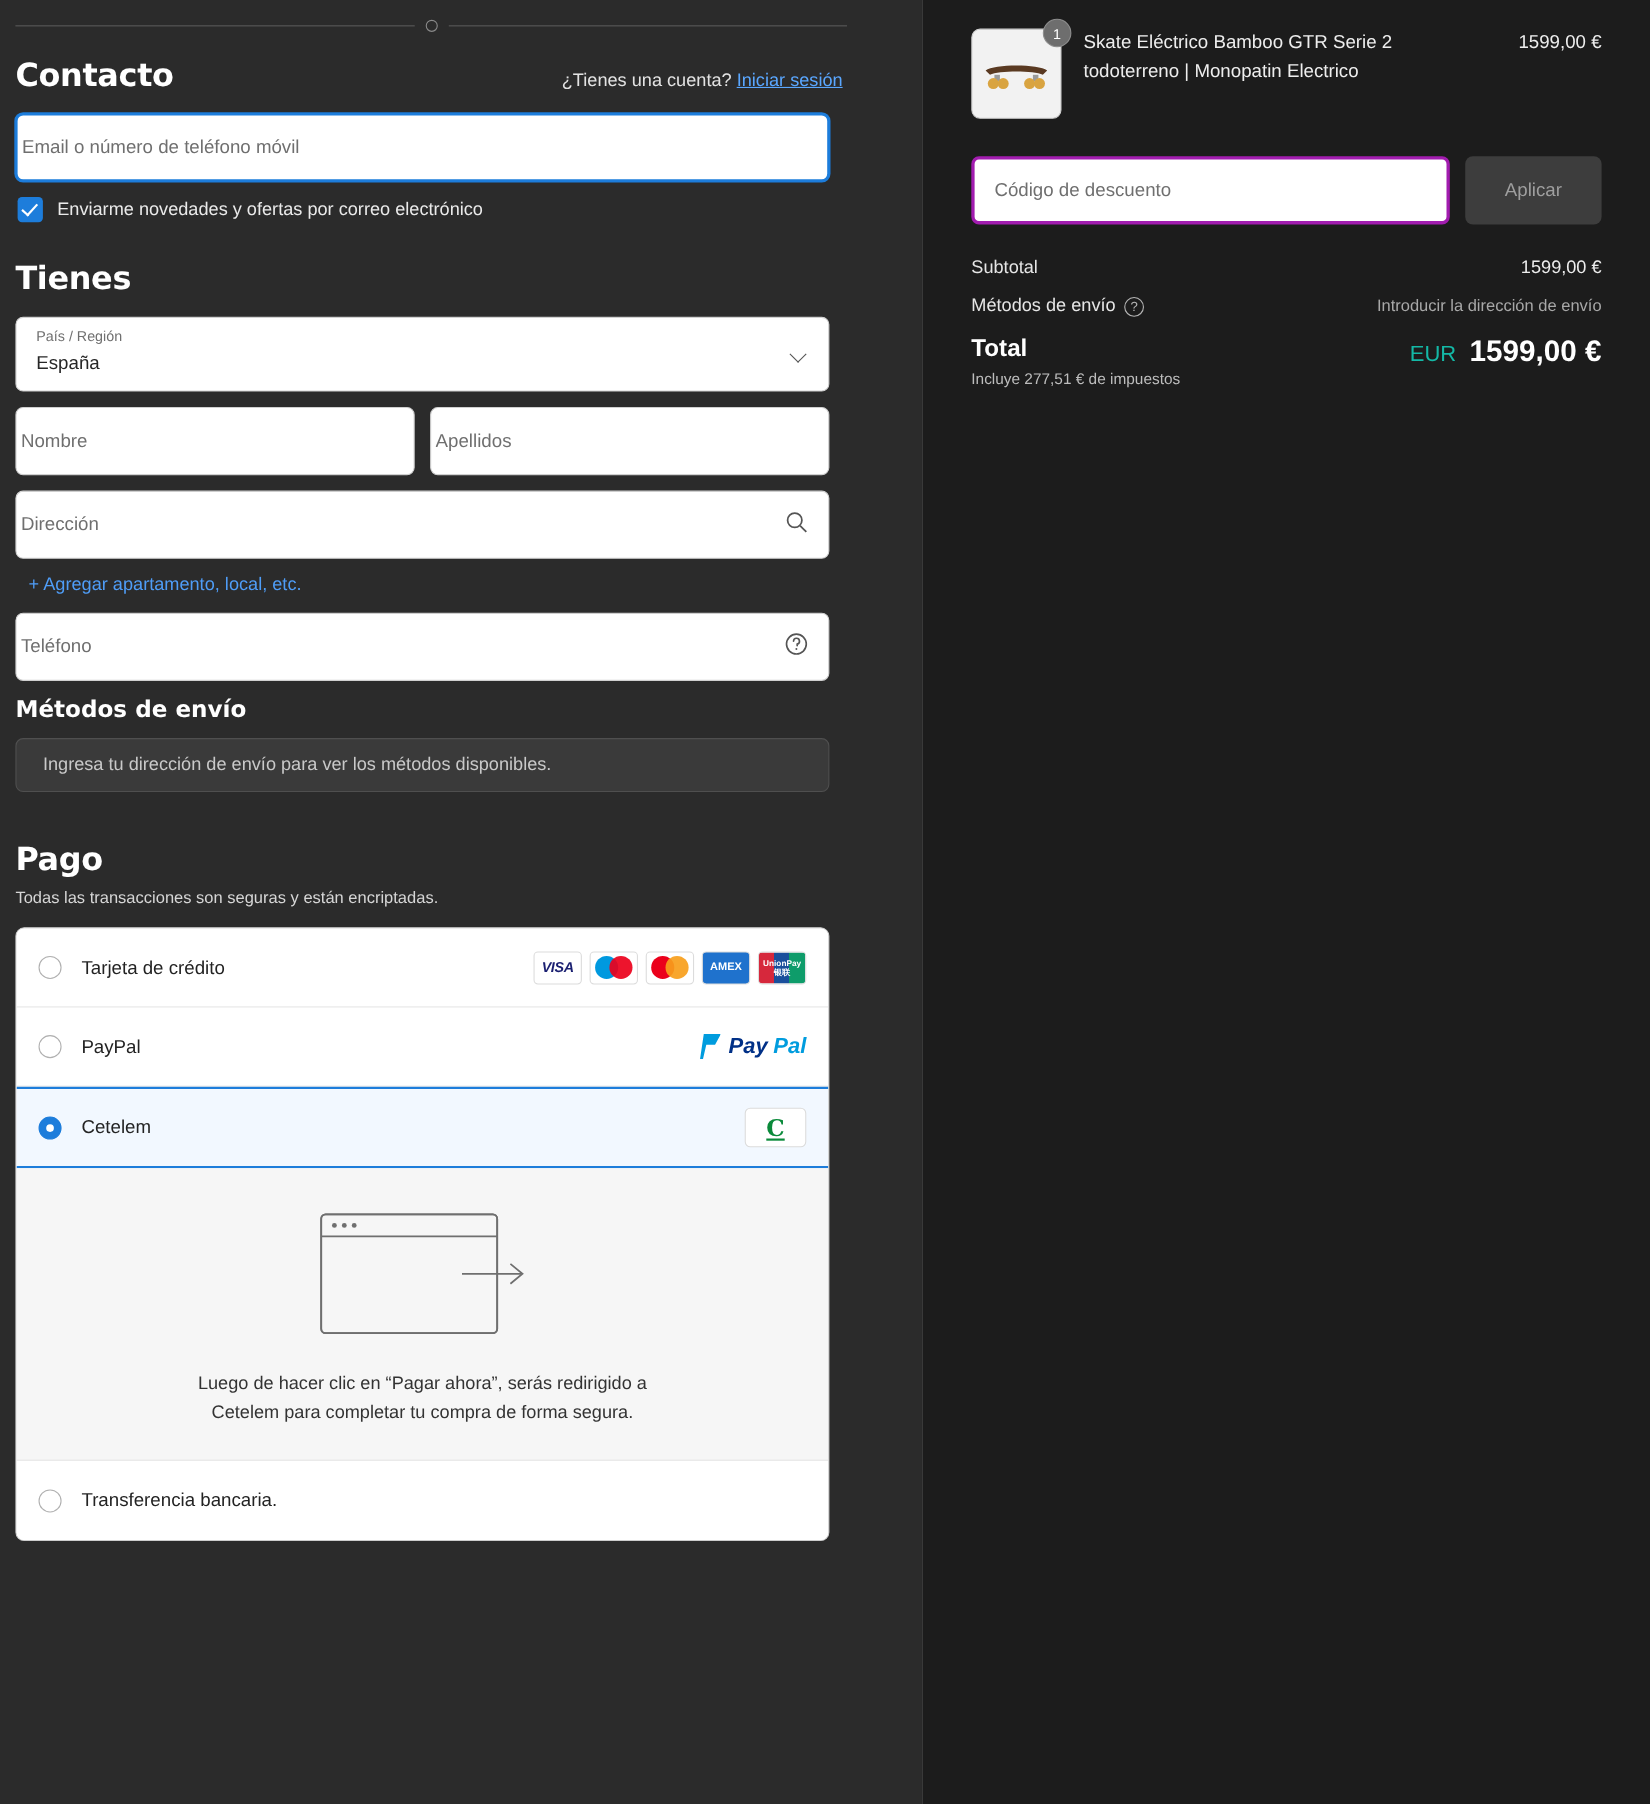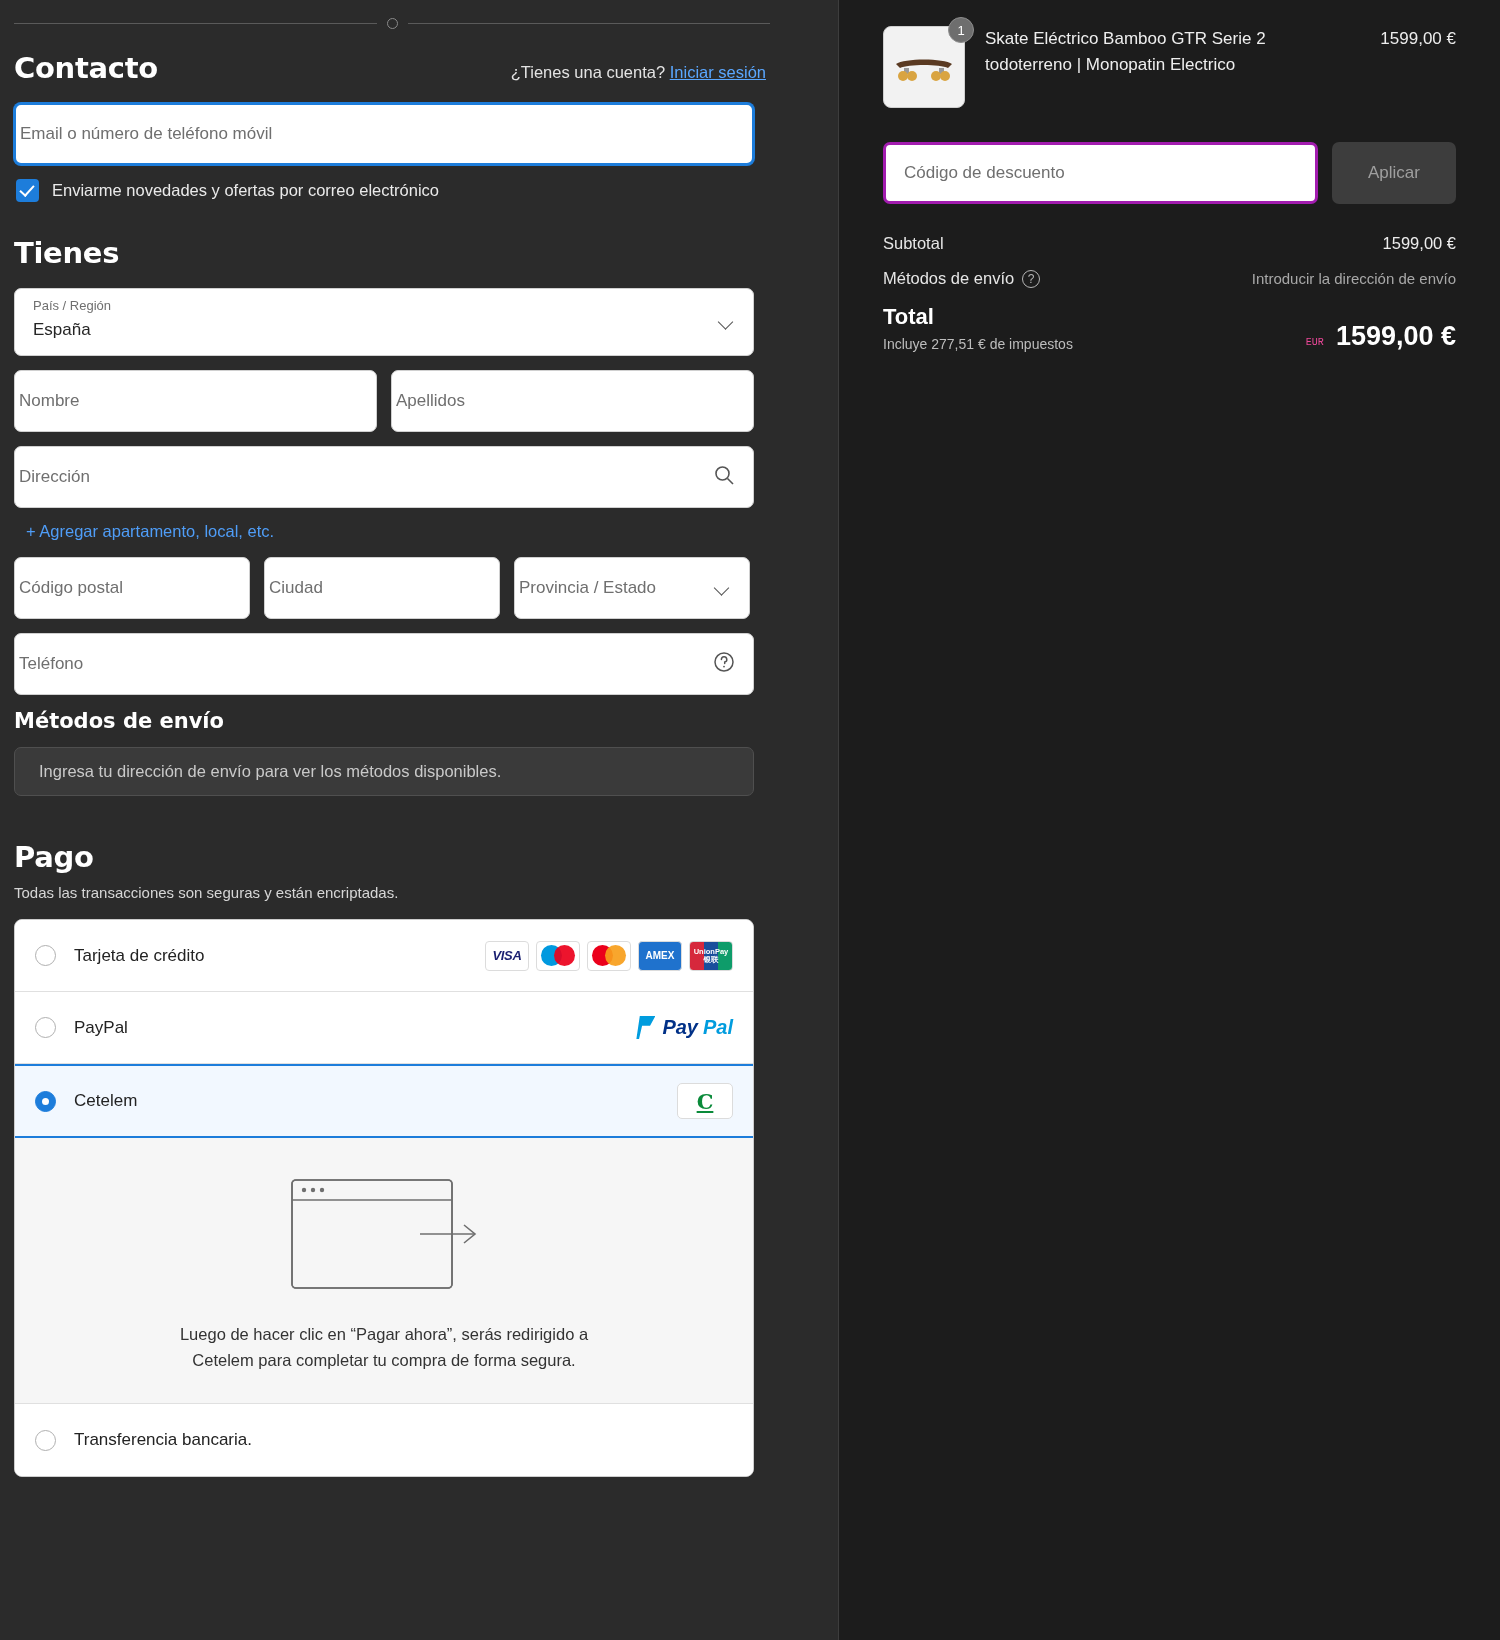--- a/index.html
+++ b/index.html
@@ -425,40 +425,40 @@
     border: 1.4px solid #b5b5b5;
     border-radius: 50%;
     color: #b5b5b5;
     font-size: 12px;
     display: inline-flex;
     align-items: center; justify-content: center;
     line-height: 1;
   }
   .total-row {
     display: flex;
-    align-items: flex-end;
+    align-items: flex-start;
     justify-content: space-between;
     margin-top: 14px;
   }
   .total-label {
     font-size: 22px;
     color: #ffffff;
     font-weight: bold;
   }
   .total-note {
     font-size: 14px;
     color: #bdbdbd;
     margin-top: 6px;
   }
   .total-amt {
     display: flex;
     align-items: baseline;
     gap: 12px;
   }
-  .total-cur { font-size: 10px; color: #ec4899; font-family: Liberation Mono, monospace; }
+  .total-cur { font-size: 20px; color: #14b8a6; }
   .total-num { font-size: 27px; color: #ffffff; font-weight: bold; }
 </style>
 </head>
 <body>
 
 <div class="page">
 
   <div class="left-col">
     <div class="left-inner">
 
@@ -507,32 +507,20 @@
         <span class="right-icon">
           <svg width="22" height="22" viewBox="0 0 22 22" fill="none" stroke="#555" stroke-width="1.6">
             <circle cx="9.5" cy="9.5" r="6.5"></circle>
               <line x1="14.5" y1="14.5" x2="20" y2="20"></line>
           </svg>
         </span>
       </div>
 
       <div class="add-apt">+  Agregar apartamento, local, etc.</div>
 
-      <div class="row-3">
-        <div class="field f-cp">
-          <input type="text" placeholder="Código postal" style="">
-        </div>
-        <div class="field f-ciudad">
-          <input type="text" placeholder="Ciudad" style="">
-        </div>
-        <div class="field f-prov">
-          <input type="text" readonly="" placeholder="Provincia / Estado" style="">
-          <span class="chevron"></span>
-        </div>
-      </div>
 
       <div class="field">
         <input type="text" placeholder="Teléfono" style="">
         <span class="right-icon">
           <svg width="22" height="22" viewBox="0 0 22 22" fill="none" stroke="#555" stroke-width="1.5">
             <circle cx="11" cy="11" r="9"></circle>
             <path d="M8.4 8.4a2.7 2.7 0 1 1 3.3 2.7v1.4" stroke-linecap="round"></path>
             <circle cx="11" cy="15.6" r="0.9" fill="#555" stroke="none"></circle>
           </svg>
         </span>

